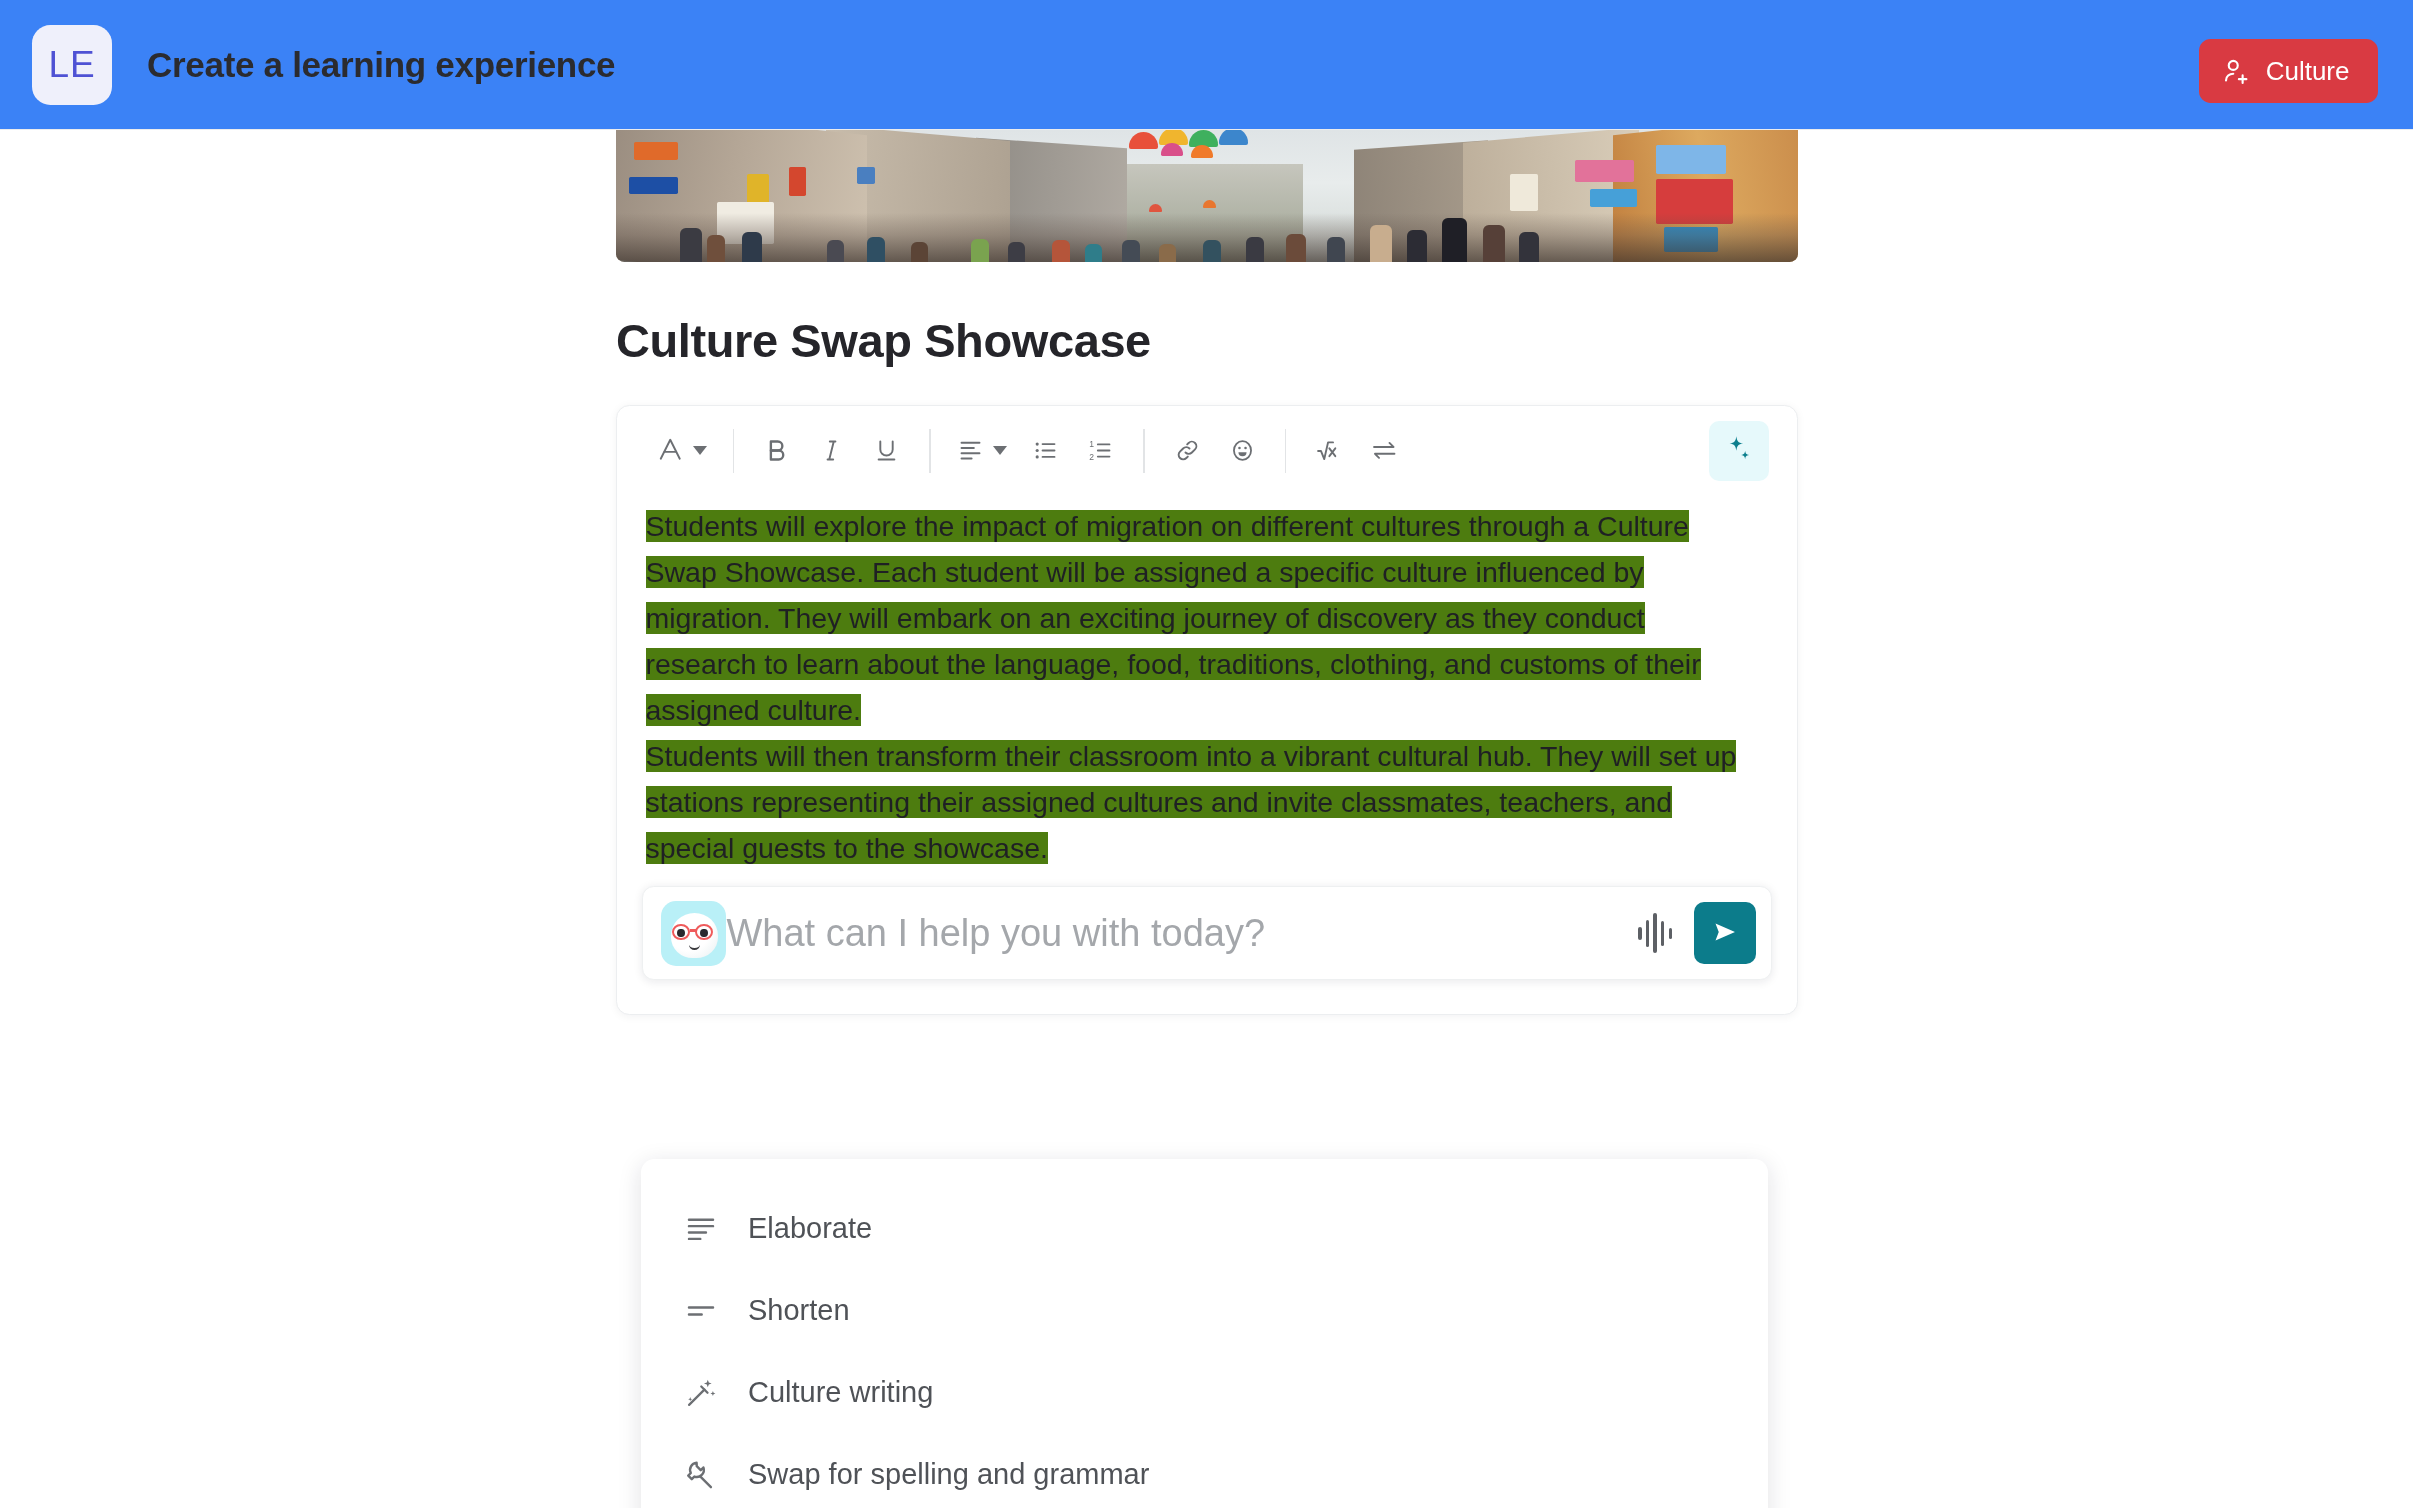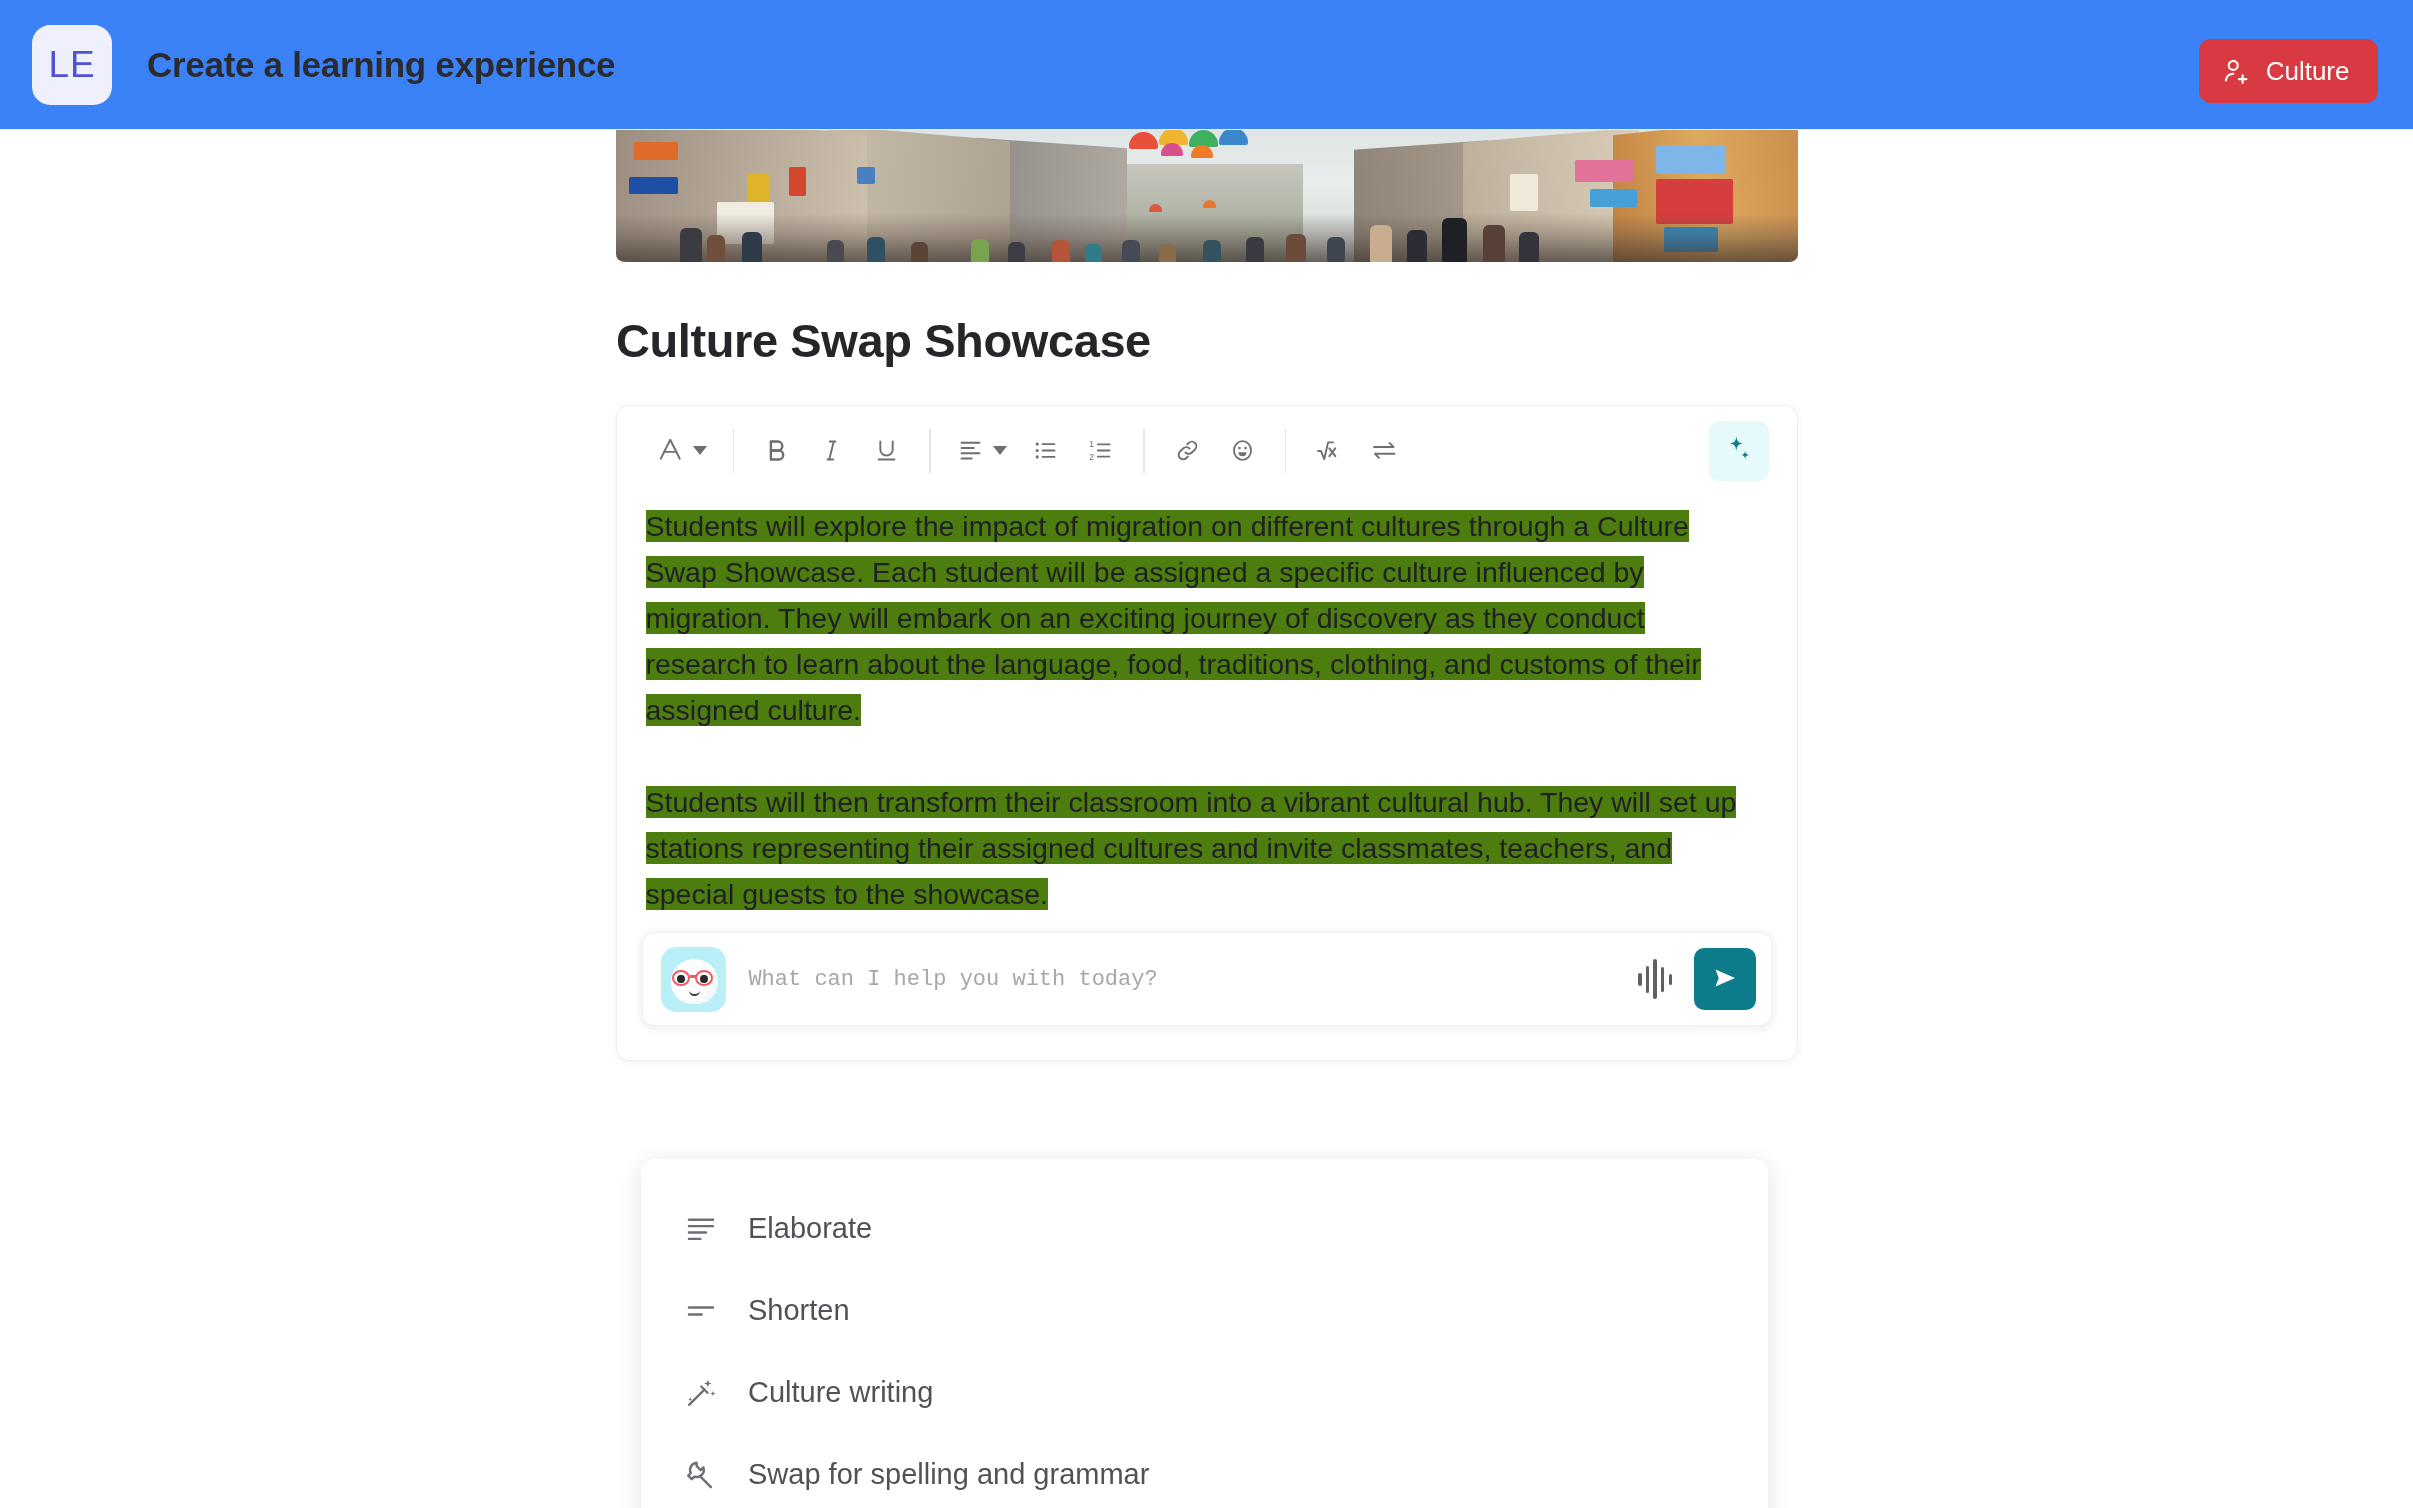--- a/index.html
+++ b/index.html
@@ -213,21 +213,21 @@
     font-size: 28.5px;
     line-height: 46px;
     color: #1f2024;
     max-width: 1108px;
   }
   .para span.hl {
     background: #4d7c0f;
     box-decoration-break: clone;
     -webkit-box-decoration-break: clone;
   }
-  .para + .para { margin-top: 46px; }
+  .para + .para { }
 
   
   .prompt-wrap {
     padding: 15px 25px 34px 25px;
   }
   .prompt-bar {
     position: relative;
     height: 94px;
     background: #ffffff;
     border: 1.7px solid #eef0f1;
@@ -282,24 +282,23 @@
     top: 43px; left: 28px;
     width: 11px; height: 5.9px;
     border-bottom: 2.1px solid #3a3a3e;
     border-radius: 0 0 8.4px 8.4px;
   }
   .prompt-input {
     flex: 1 1 auto;
     border: none;
     outline: none;
     background: transparent;
-    margin-left: 22px;
-    font-size: 22px;
+    font-size: 38px;
     color: #2a2b2f;
-    font-family: Liberation Mono, monospace;
+    font-family: Liberation Sans, sans-serif;
   }
   .prompt-input::placeholder { color: #a4a7ab; }
   .wave {
     display: flex; align-items: center; gap: 4.2px;
     height: 45px; margin-right: 22px;
     cursor: pointer;
     flex: 0 0 auto;
   }
   .wave i { display: block; width: 3.4px; border-radius: 2.5px; background: #5d6065; }
   .send-btn {

